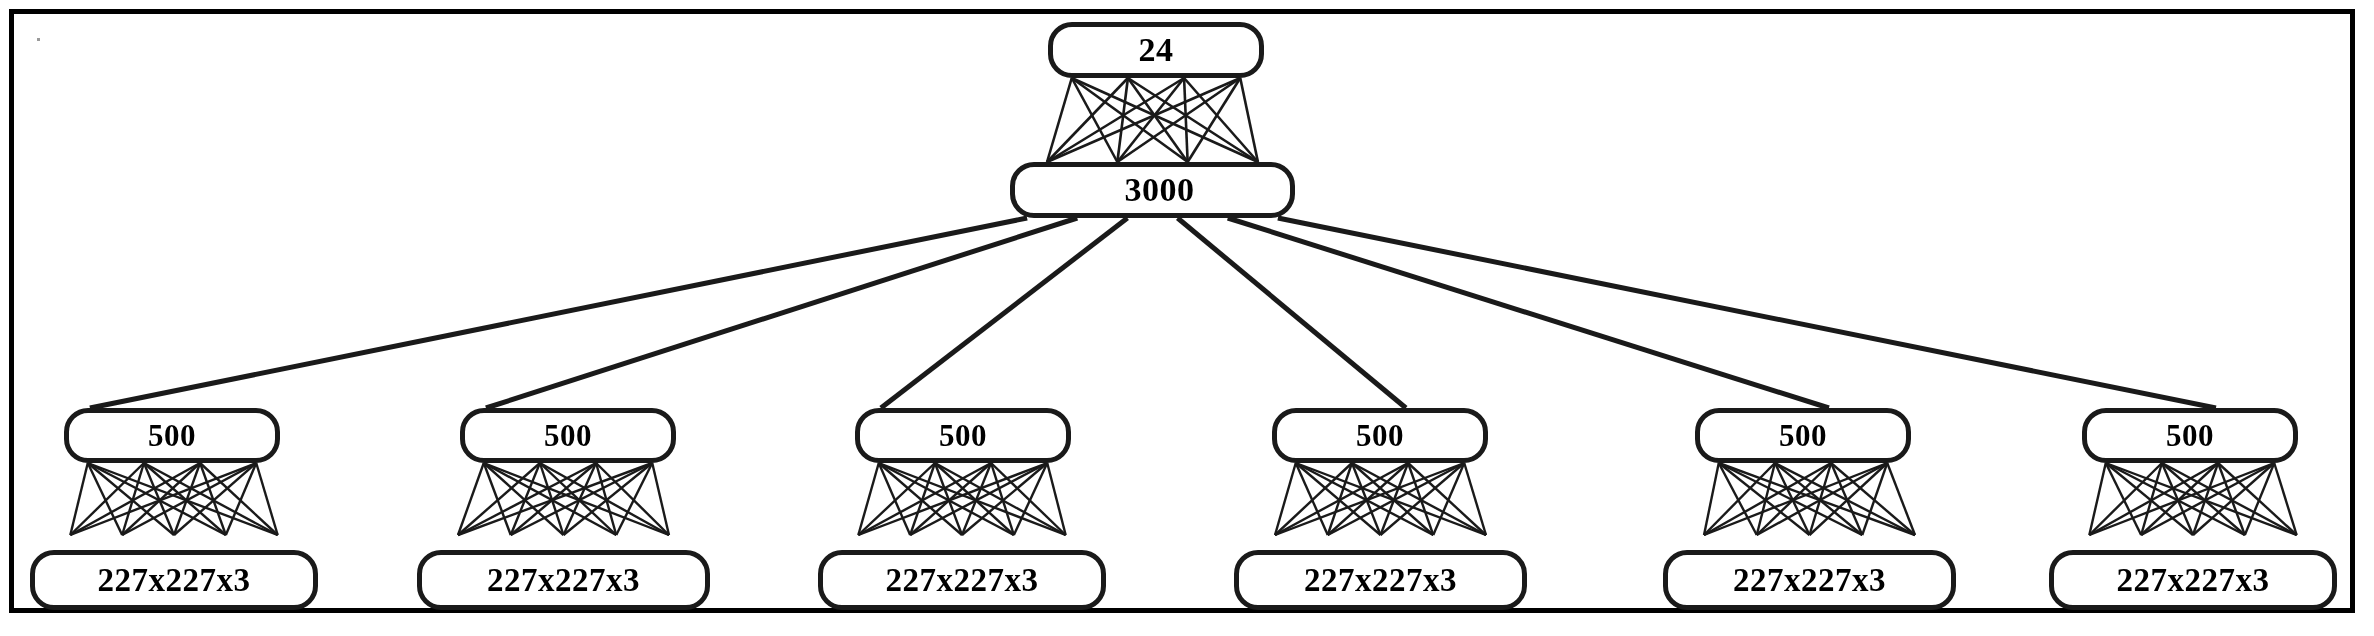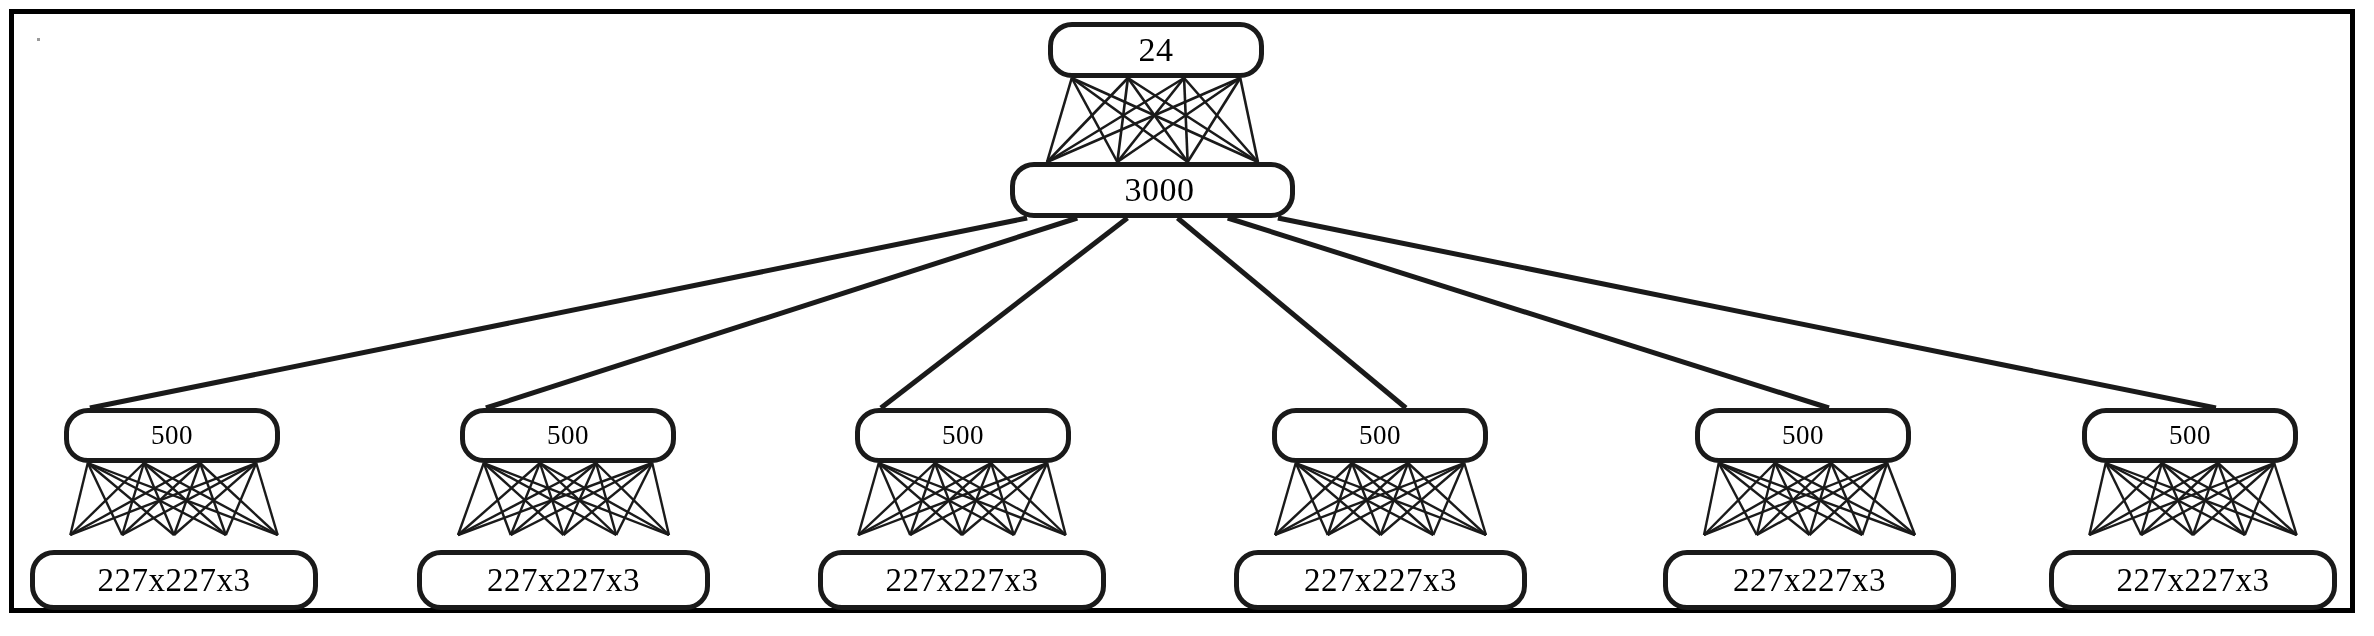--- a/index.html
+++ b/index.html
@@ -54,32 +54,32 @@
   .node {
     position: absolute;
     box-sizing: border-box;
     background: #ffffff;
     border: 5px solid #1a1a1a;
     border-radius: 24px;
     display: flex;
     align-items: center;
     justify-content: center;
     color: #000000;
-    font-weight: normal;
+    font-weight: bold;
     font-family: "Liberation Serif", "DejaVu Serif", serif;
     letter-spacing: 0.5px;
     z-index: 3;
     text-align: center;
     line-height: 1;
     white-space: nowrap;
   }
 
   .node-top    { font-size: 34px; }
   .node-mid    { font-size: 34px; }
-  .node-hidden { font-size: 27px; }
+  .node-hidden { font-size: 31px; }
   .node-input  { font-size: 33px; margin-top: 15px; }
 </style>
 </head>
 <body>
 
 <div id="canvas">
 
   <div id="outer-frame"></div>
 
   <div class="speck" style="left:37px; top:38px;"></div>

